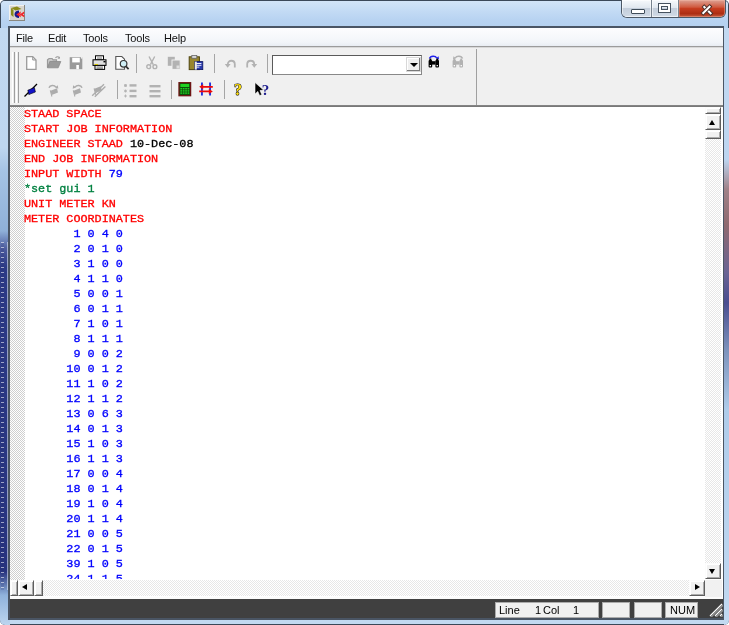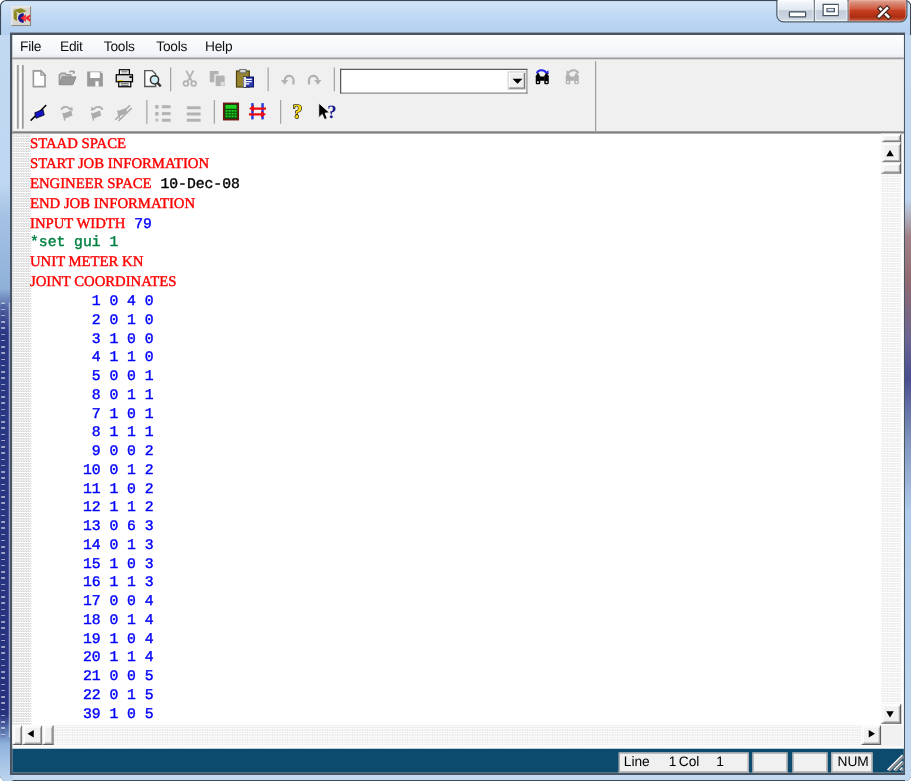--- a/index.html
+++ b/index.html
@@ -26,29 +26,29 @@
 .tsep{position:absolute;width:1px;background:#a5a5a5;}
 .ico{position:absolute;width:16px;height:16px;}
 #combo{position:absolute;left:272px;top:55px;width:148px;height:17.5px;background:#fff;border:1px solid #888;border-top-color:#5a5a5a;border-left-color:#5a5a5a;}
 #combo .btn{position:absolute;right:1.5px;top:1.5px;width:13px;height:13.5px;background:#efefef;box-shadow:inset -1px -1px 0 #7a7a7a,inset 1px 1px 0 #fff,0 0 0 1px #d8d8d8;}
 #combo .btn:after{content:"";position:absolute;left:3px;top:5.5px;border:4px solid transparent;border-top:4px solid #000;border-bottom:none;}
 #edtborder{position:absolute;left:10px;top:105px;width:713px;height:2px;background:linear-gradient(180deg,#8a8a8a,#737373);}
 #editor{position:absolute;left:10px;top:107px;width:713px;height:490px;background:#fff;}
 #gutter{position:absolute;left:10px;top:107px;width:15px;height:473px;background:conic-gradient(#cfcfcf 25%,#fff 0 50%,#cfcfcf 0 75%,#fff 0);background-size:2px 2px;}
 #codeclip{position:absolute;left:10px;top:107px;width:680px;height:472px;overflow:hidden;}
 #code{position:absolute;left:14px;top:0.2px;margin:0;-webkit-text-stroke:0.32px currentColor;font-family:"Liberation Mono",monospace;font-size:11.8px;letter-spacing:-0.02px;line-height:15px;color:#000;}
-.r{color:#ff0000;font-family:Liberation Serif, serif;}
+.r{color:#ff0000;}
 .b{color:#0000ff;}
 .g{color:#008040;margin-top:40px;}
 .sb3d{position:absolute;box-sizing:border-box;background:#f1f1f1;border:1px solid;border-color:#fcfcfc #5e5e5e #5e5e5e #fcfcfc;box-shadow:inset 1px 1px 0 #fff,inset -1px -1px 0 #ababab;}
 .track{position:absolute;background:conic-gradient(#e7e7e7 25%,#fff 0 50%,#e7e7e7 0 75%,#fff 0);background-size:2px 2px;}
 .arr{position:absolute;width:0;height:0;}
 #corner{position:absolute;left:705px;top:580px;width:17px;height:17px;background:#f1f1f1;}
 #strip{position:absolute;left:10px;top:597px;width:713px;height:2px;background:#fbfbfb;}
-#status{position:absolute;left:10px;top:599px;width:713px;height:19px;background:#0c4a6e;font-size:11px;color:#000;}
+#status{position:absolute;left:10px;top:599px;width:713px;height:19px;background:#404040;font-size:11px;color:#000;}
 .pane{position:absolute;top:3px;height:14px;border:1px solid #ababab;background:#f0f0f0;}
 .pane span{position:absolute;top:1px;}
 </style>
 </head>
 <body>
 <div id="win">
   <div id="title"></div>
   <div id="edgeL"></div>
     <div id="edgeLd"></div>
     <div style="position:absolute;left:7px;top:242px;width:1.3px;height:348px;background:rgba(235,242,252,0.55);"></div>
@@ -229,32 +229,32 @@
     <path d="M4 1.5v11.6l2.8-2.7 1.8 4.2 2.2-0.9-1.8-4.2 3.6-0.4z" fill="#000" stroke="#fff" stroke-width="0.6"></path>
     <text x="14.5" y="13.5" font-size="15" font-weight="bold" font-family="Liberation Serif" text-anchor="middle" fill="#1a1a8c">?</text>
   </svg>
 
   <div id="edtborder"></div>
   <div id="editor"></div>
   <div id="gutter"></div>
   <div id="codeclip">
       <pre id="code"><span class="r">STAAD SPACE</span>
 <span class="r">START JOB INFORMATION</span>
-<span class="r">ENGINEER SPACE</span> 10-Dec-08
+<span class="r">ENGINEER STAAD</span> 10-Dec-08
 <span class="r">END JOB INFORMATION</span>
 <span class="r">INPUT WIDTH</span> <span class="b">79</span>
 <span class="g">*set gui 1</span>
 <span class="r">UNIT METER KN</span>
-<span class="r">JOINT COORDINATES</span>
+<span class="r">METER COORDINATES</span>
 <span class="b">       1 0 4 0</span>
 <span class="b">       2 0 1 0</span>
 <span class="b">       3 1 0 0</span>
 <span class="b">       4 1 1 0</span>
 <span class="b">       5 0 0 1</span>
-<span class="b">       8 0 1 1</span>
+<span class="b">       6 0 1 1</span>
 <span class="b">       7 1 0 1</span>
 <span class="b">       8 1 1 1</span>
 <span class="b">       9 0 0 2</span>
 <span class="b">      10 0 1 2</span>
 <span class="b">      11 1 0 2</span>
 <span class="b">      12 1 1 2</span>
 <span class="b">      13 0 6 3</span>
 <span class="b">      14 0 1 3</span>
 <span class="b">      15 1 0 3</span>
 <span class="b">      16 1 1 3</span>

